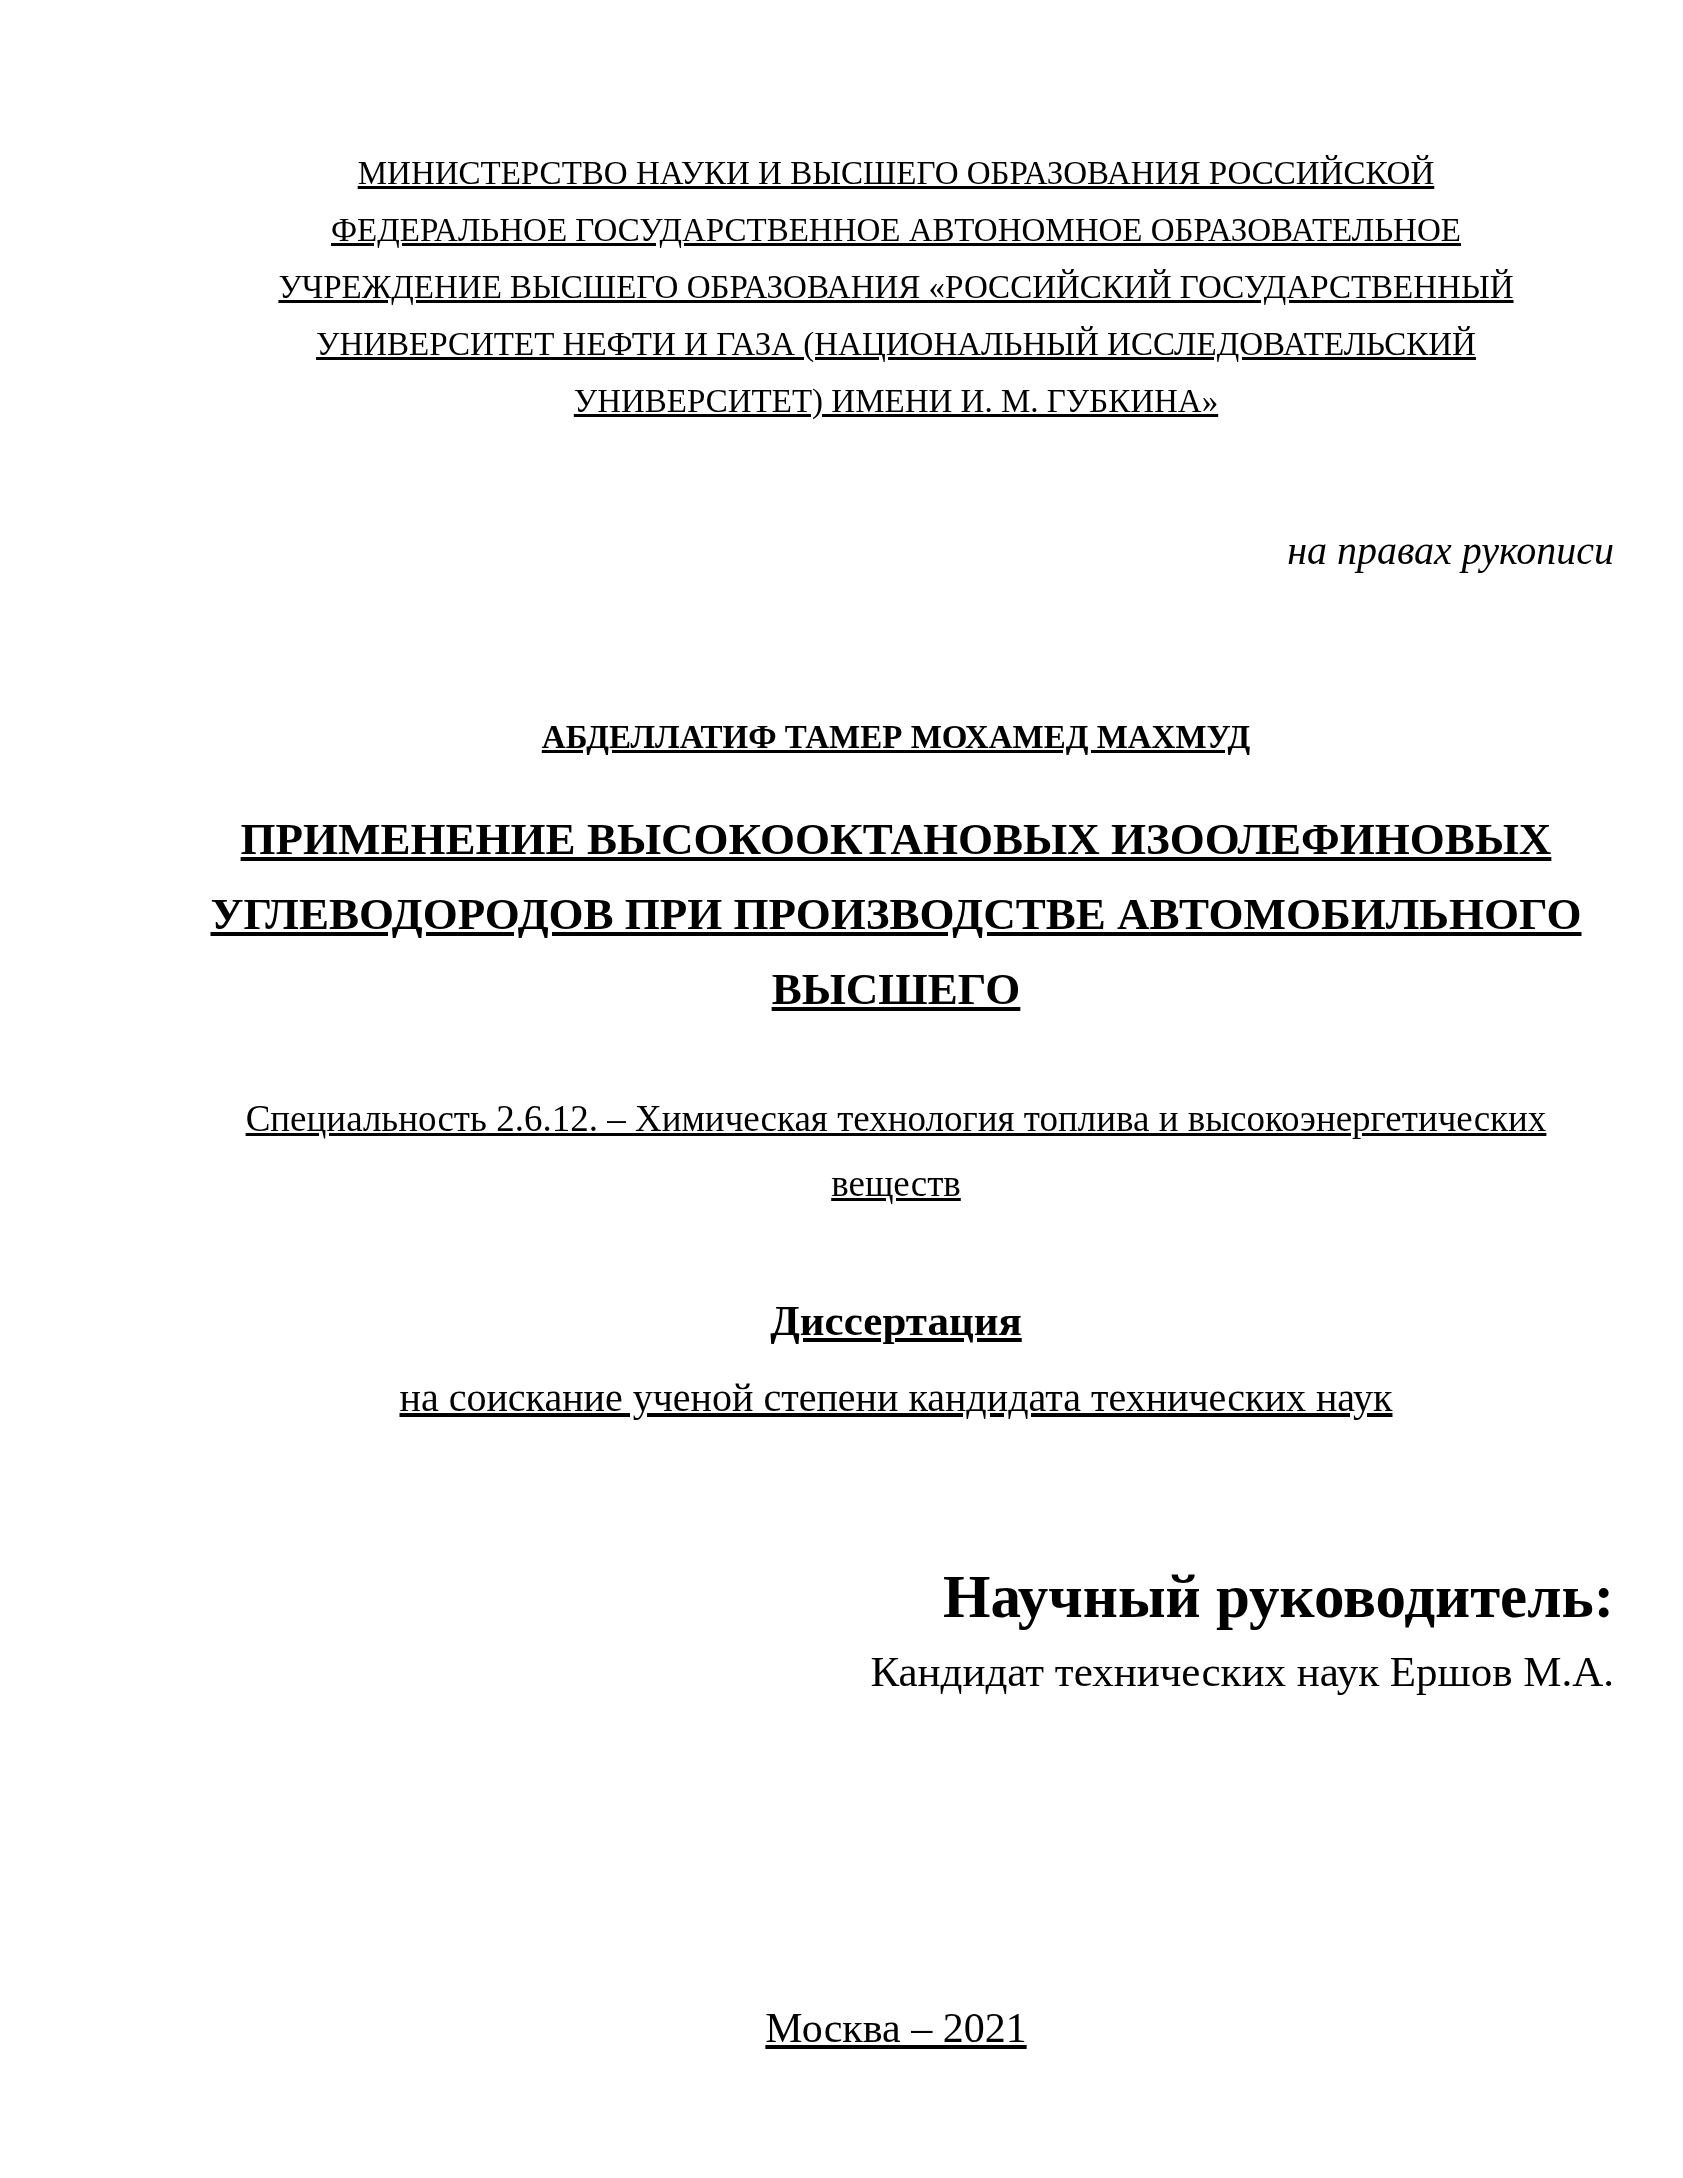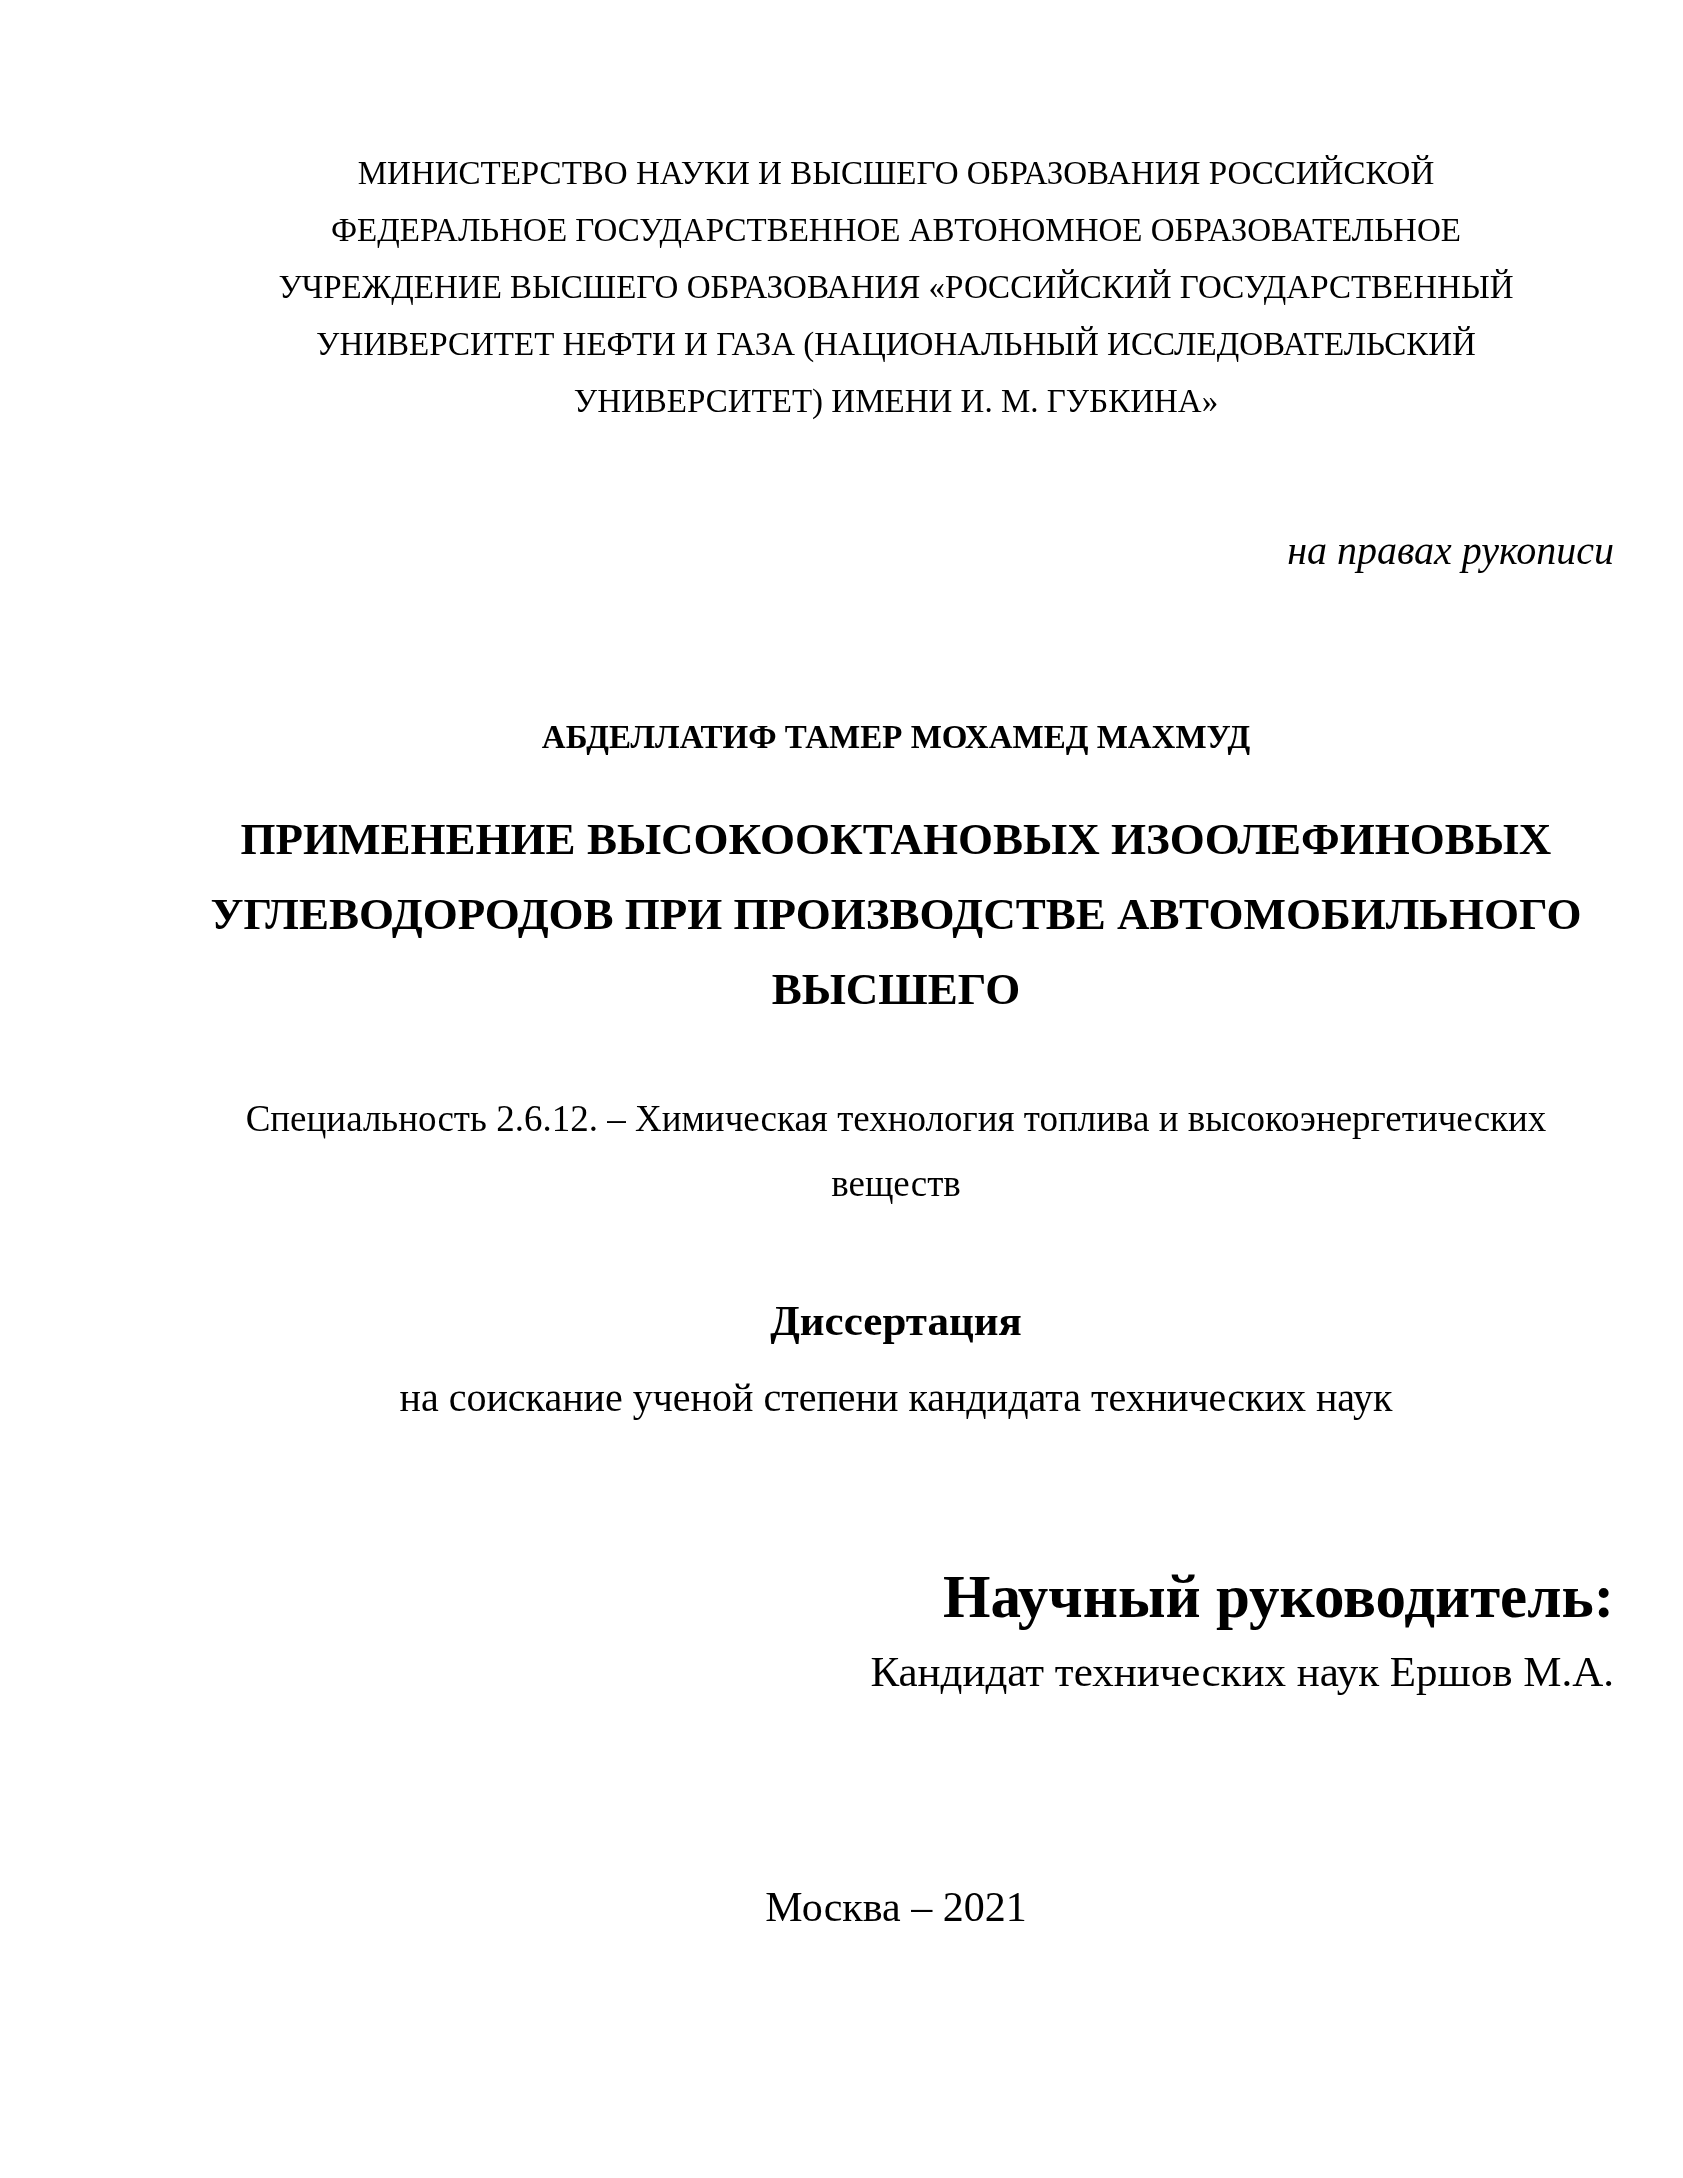--- a/index.html
+++ b/index.html
@@ -22,21 +22,21 @@
     overflow: hidden;
   }
   .content {
     position: absolute;
     left: 178px;
     right: 69px;
     top: 0;
     bottom: 0;
   }
   .block { position: absolute; left: 0; right: 0; }
-  .center { text-align: center; }
+  .center { text-align: center; text-decoration: underline; }
   .right  { text-align: right; }
 
   .header-block { top: 145px; }
   .header-line  { font-size: 33px; line-height: 57px; white-space: nowrap; }
 
   .manuscript-note { top: 522px; font-size: 40px; font-style: italic; line-height: 57px; }
 
   .author-block { top: 700px; }
   .author-name  { font-size: 33px; font-weight: bold; line-height: 75px; white-space: nowrap; }
 
@@ -47,21 +47,21 @@
   .spec-line { font-size: 37px; line-height: 65px; white-space: nowrap; }
 
   .dissertation-block { top: 1282px; }
   .diss-label { font-size: 43px; font-weight: bold; line-height: 77px; }
   .diss-sub   { font-size: 40px; line-height: 77px; white-space: nowrap; }
 
   .supervisor-block { top: 1559px; }
   .sup-label { font-size: 61px; font-weight: bold; line-height: 75px; }
   .sup-name  { font-size: 43px; line-height: 75px; }
 
-  .city-year-block { top: 1878px; }
+  .city-year-block { top: 1999px; }
   .city-year { font-size: 42px; line-height: 59px; }
 </style>
 </head>
 <body>
 
 <div class="page">
   <div class="content">
 
     <div class="block center header-block">
       <div class="header-line">МИНИСТЕРСТВО НАУКИ И ВЫСШЕГО ОБРАЗОВАНИЯ РОССИЙСКОЙ</div>

